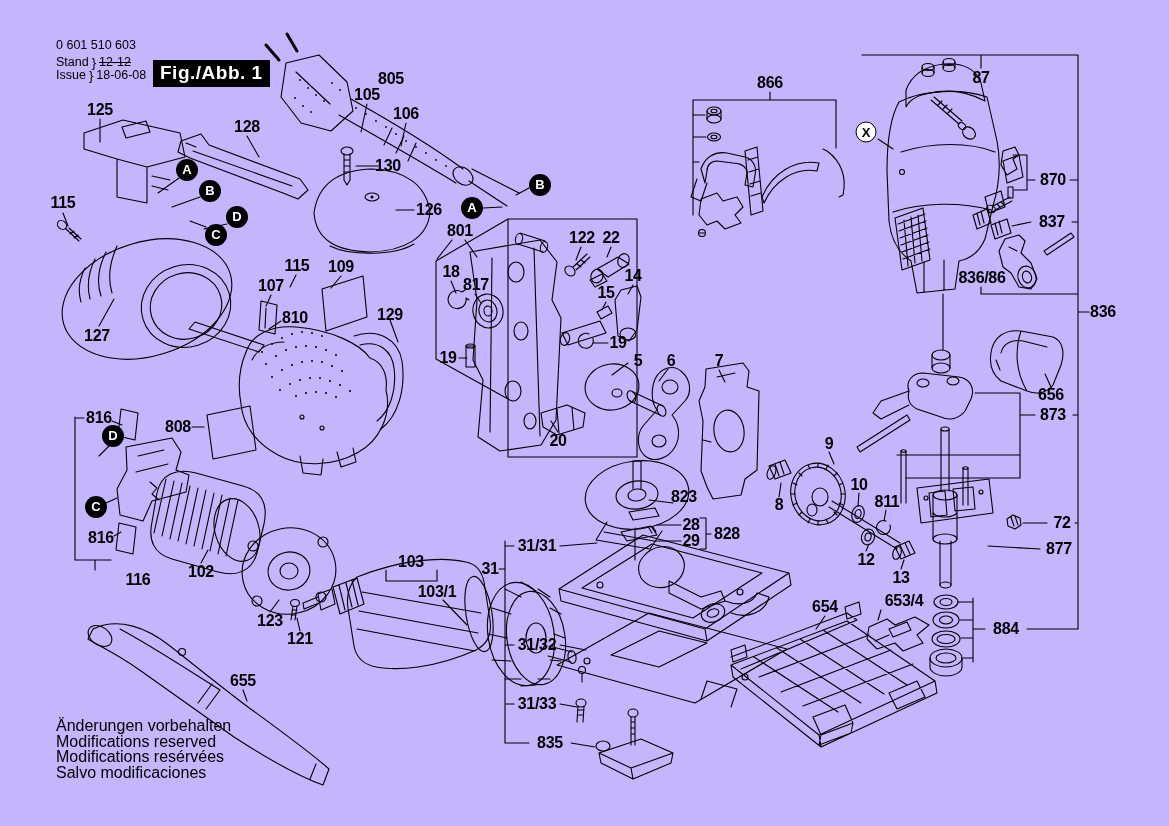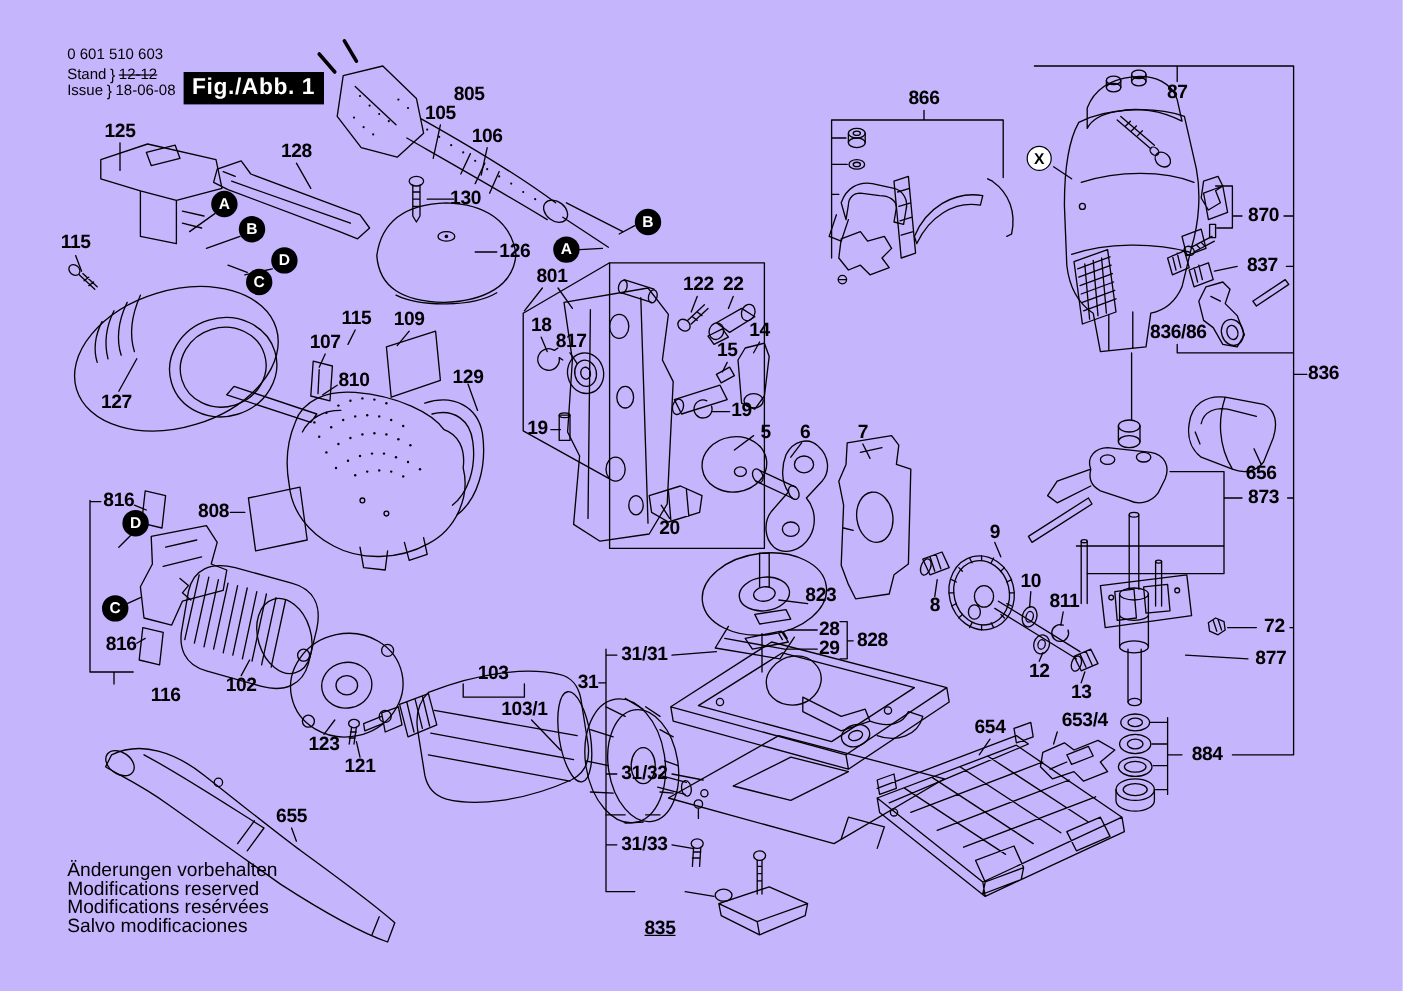--- a/index.html
+++ b/index.html
@@ -464,21 +464,21 @@
       <div class="part-label" style="left: 1062px; top: 523px;">72</div>
       <div class="part-label" style="left: 1059px; top: 549px;">877</div>
       <div class="part-label" style="left: 684px; top: 497px;">823</div>
       <div class="part-label" style="left: 691px; top: 525px;">28</div>
       <div class="part-label" style="left: 691px; top: 541px;">29</div>
       <div class="part-label" style="left: 727px; top: 534px;">828</div>
       <div class="part-label" style="left: 537px; top: 546px;">31/31</div>
       <div class="part-label" style="left: 490px; top: 569px;">31</div>
       <div class="part-label" style="left: 537px; top: 645px;">31/32</div>
       <div class="part-label" style="left: 537px; top: 704px;">31/33</div>
-      <div class="part-label" style="left: 550px; top: 774px; text-decoration: underline;">835</div>
+      <div class="part-label" style="left: 550px; top: 743px;">835</div>
       <div class="part-label" style="left: 825px; top: 607px;">654</div>
       <div class="part-label" style="left: 881px; top: 601px; padding-left: 46px;">653/4</div>
       <div class="part-label" style="left: 1006px; top: 629px;">884</div>
     </div>
   <div>
       <div class="marker" style="left: 187px; top: 170px;">A</div>
       <div class="marker" style="left: 210px; top: 191px;">B</div>
       <div class="marker" style="left: 237px; top: 217px;">D</div>
       <div class="marker" style="left: 216px; top: 235px;">C</div>
       <div class="marker" style="left: 472px; top: 208px;">A</div>

